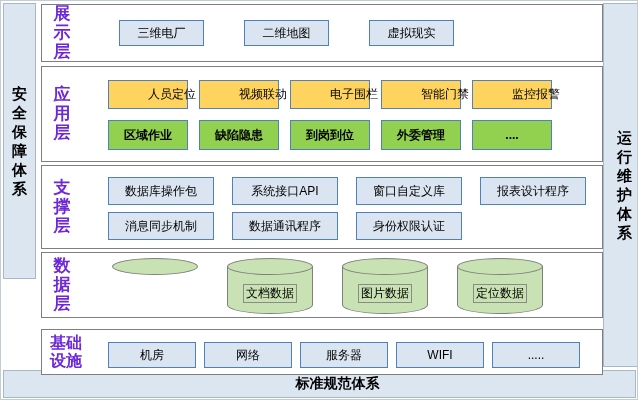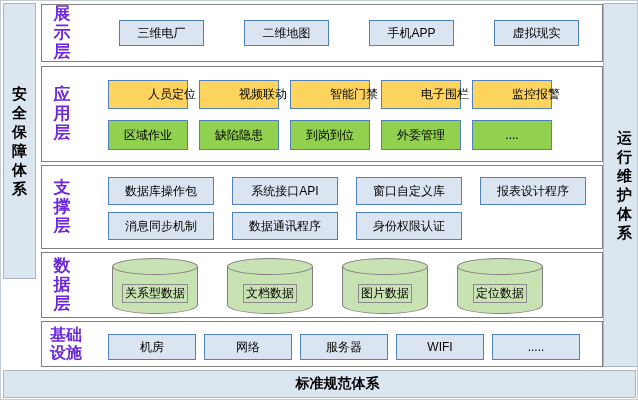--- a/index.html
+++ b/index.html
@@ -33,21 +33,21 @@
 
   
   .band {
     position: absolute; left: 40px; width: 562px;
     background: #fff; border: 1px solid #7f7f7f;
   }
   #band-presentation   { top: 3px;   height: 58px; }
   #band-application    { top: 65px;  height: 96px; }
   #band-support        { top: 164px; height: 84px; }
   #band-data           { top: 251px; height: 66px; }
-  #band-infrastructure { top: 320px; height: 46px; }
+  #band-infrastructure { top: 328px; height: 46px; }
 
   .band-label {
     position: absolute; left: 10px; top: 50%; transform: translateY(-50%);
     width: 20px; font-size: 17px; font-weight: bold; line-height: 1.12;
     word-break: break-all; text-align: center; color: #6d28d9;
   }
   .band-label.wide { width: 36px; left: 6px; font-size: 16px; line-height: 1.15; }
 
   .row { position: absolute; display: flex; }
   .row-b1  { left: 77px; top: 15px; gap: 40px; }
@@ -65,21 +65,21 @@
     white-space: nowrap;
   }
   .row-b1  .chip { width: 85px;  height: 26px; }
   .row-b2a .chip { width: 80px;  height: 29px; }
   .row-b2b .chip { width: 80px;  height: 30px; }
   .row-b3a .chip, .row-b3b .chip { width: 106px; height: 28px; }
   .row-b5  .chip { width: 88px;  height: 26px; }
 
   .chip.blue   { background: var(--chip_blue); }
   .chip.yellow { background: var(--chip_yellow); padding-left: 48px; }
-  .chip.green  { background: var(--chip_green); }
+  .chip.green  { background: var(--chip_green); font-weight: bold; }
 
   
   .cyl { position: relative; width: 86px; height: 56px; }
   .cyl-top {
     position: absolute; left: 0; right: 0; top: 0; height: 17px;
     background: var(--cylinder_green); border: 1px solid #7f7f7f;
     border-radius: 50%; z-index: 2;
   }
   .cyl-body {
     position: absolute; left: 0; right: 0; top: 8px; bottom: 0;
@@ -107,32 +107,31 @@
 
   <div class="strip bottom">
     <span>标准规范体系</span>
   </div>
 
   <div class="band" id="band-presentation">
     <div class="band-label">展示层</div>
     <div class="row row-b1">
         <div class="chip blue">三维电厂</div>
         <div class="chip blue">二维地图</div>
-        <div class="chip blue">手机APP</div>
         <div class="chip blue">虚拟现实</div>
       </div>
   </div>
 
   <div class="band" id="band-application">
     <div class="band-label">应用层</div>
     <div class="row row-b2a">
         <div class="chip yellow">人员定位</div>
         <div class="chip yellow">视频联动</div>
+        <div class="chip yellow">电子围栏</div>
         <div class="chip yellow">智能门禁</div>
-        <div class="chip yellow">电子围栏</div>
         <div class="chip yellow">监控报警</div>
       </div>
     <div class="row row-b2b">
         <div class="chip green">区域作业</div>
         <div class="chip green">缺陷隐患</div>
         <div class="chip green">到岗到位</div>
         <div class="chip green">外委管理</div>
         <div class="chip green">....</div>
       </div>
   </div>
@@ -150,23 +149,20 @@
         <div class="chip blue">数据通讯程序</div>
         <div class="chip blue">身份权限认证</div>
       </div>
   </div>
 
   <div class="band" id="band-data">
     <div class="band-label">数据层</div>
     <div class="row row-b4">
         <div class="cyl">
           <div class="cyl-top"></div>
-          <div class="cyl-body">
-            <span class="cyl-label">关系型数据</span>
-          </div>
         </div>
         <div class="cyl">
           <div class="cyl-top"></div>
           <div class="cyl-body">
             <span class="cyl-label">文档数据</span>
           </div>
         </div>
         <div class="cyl">
           <div class="cyl-top"></div>
           <div class="cyl-body">

